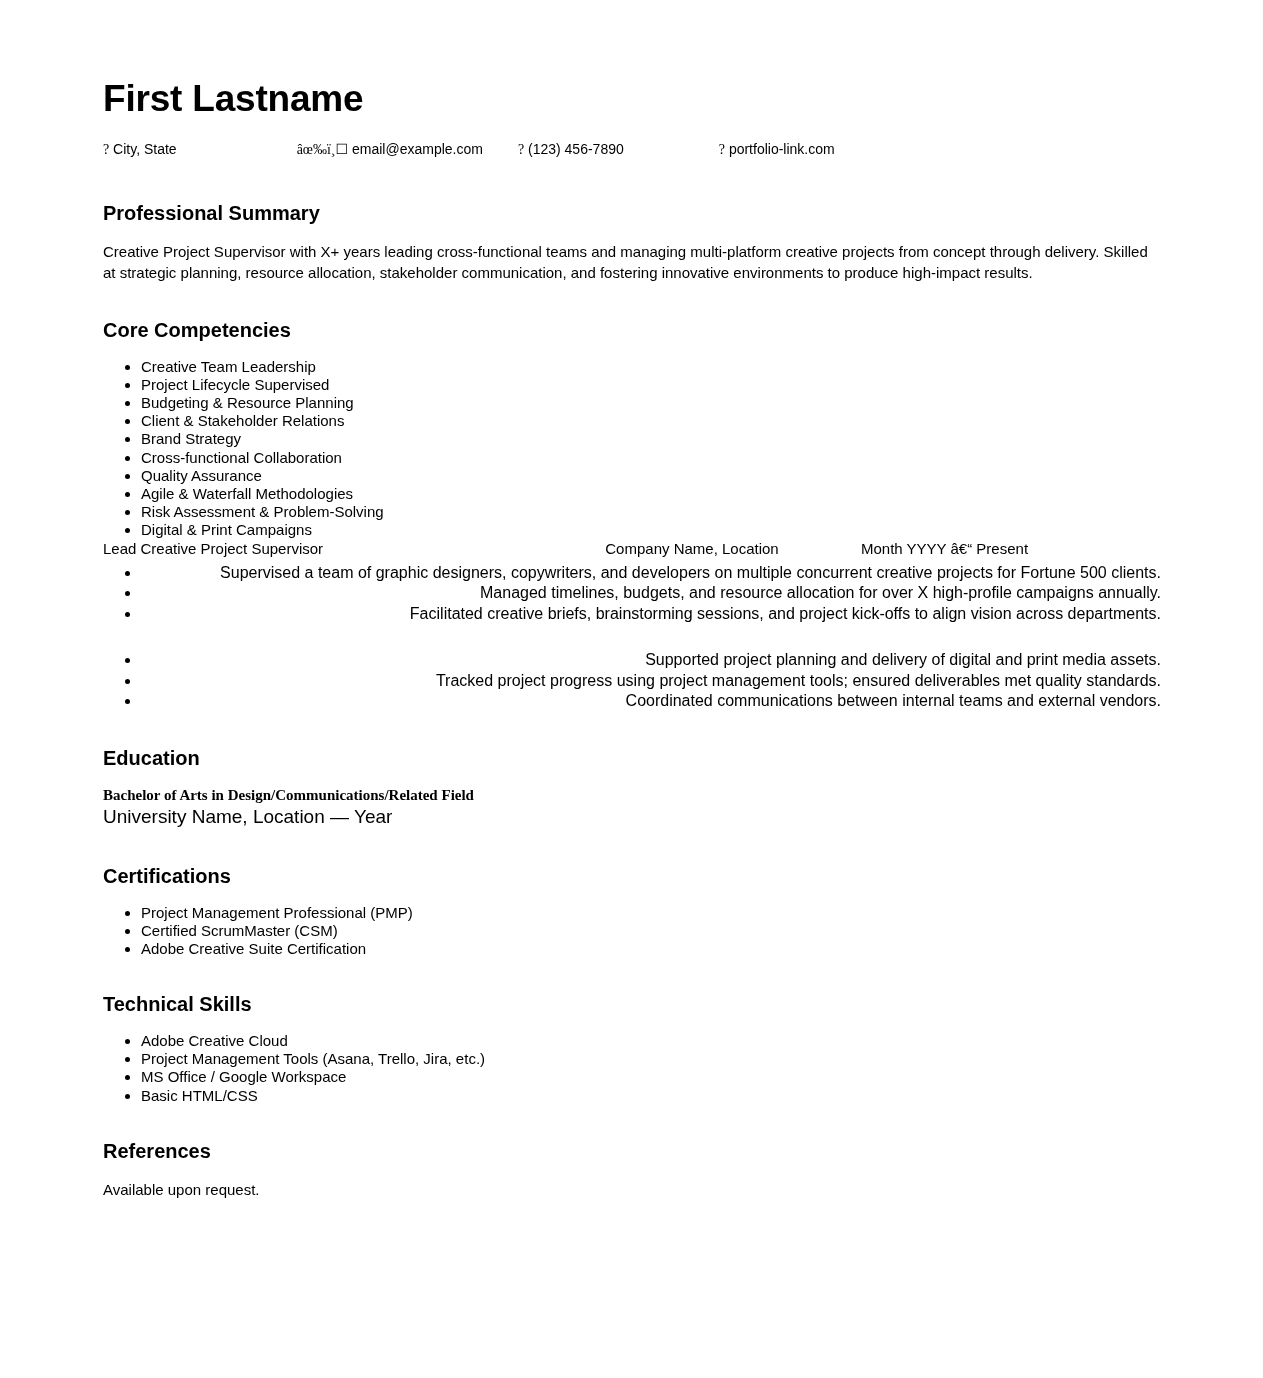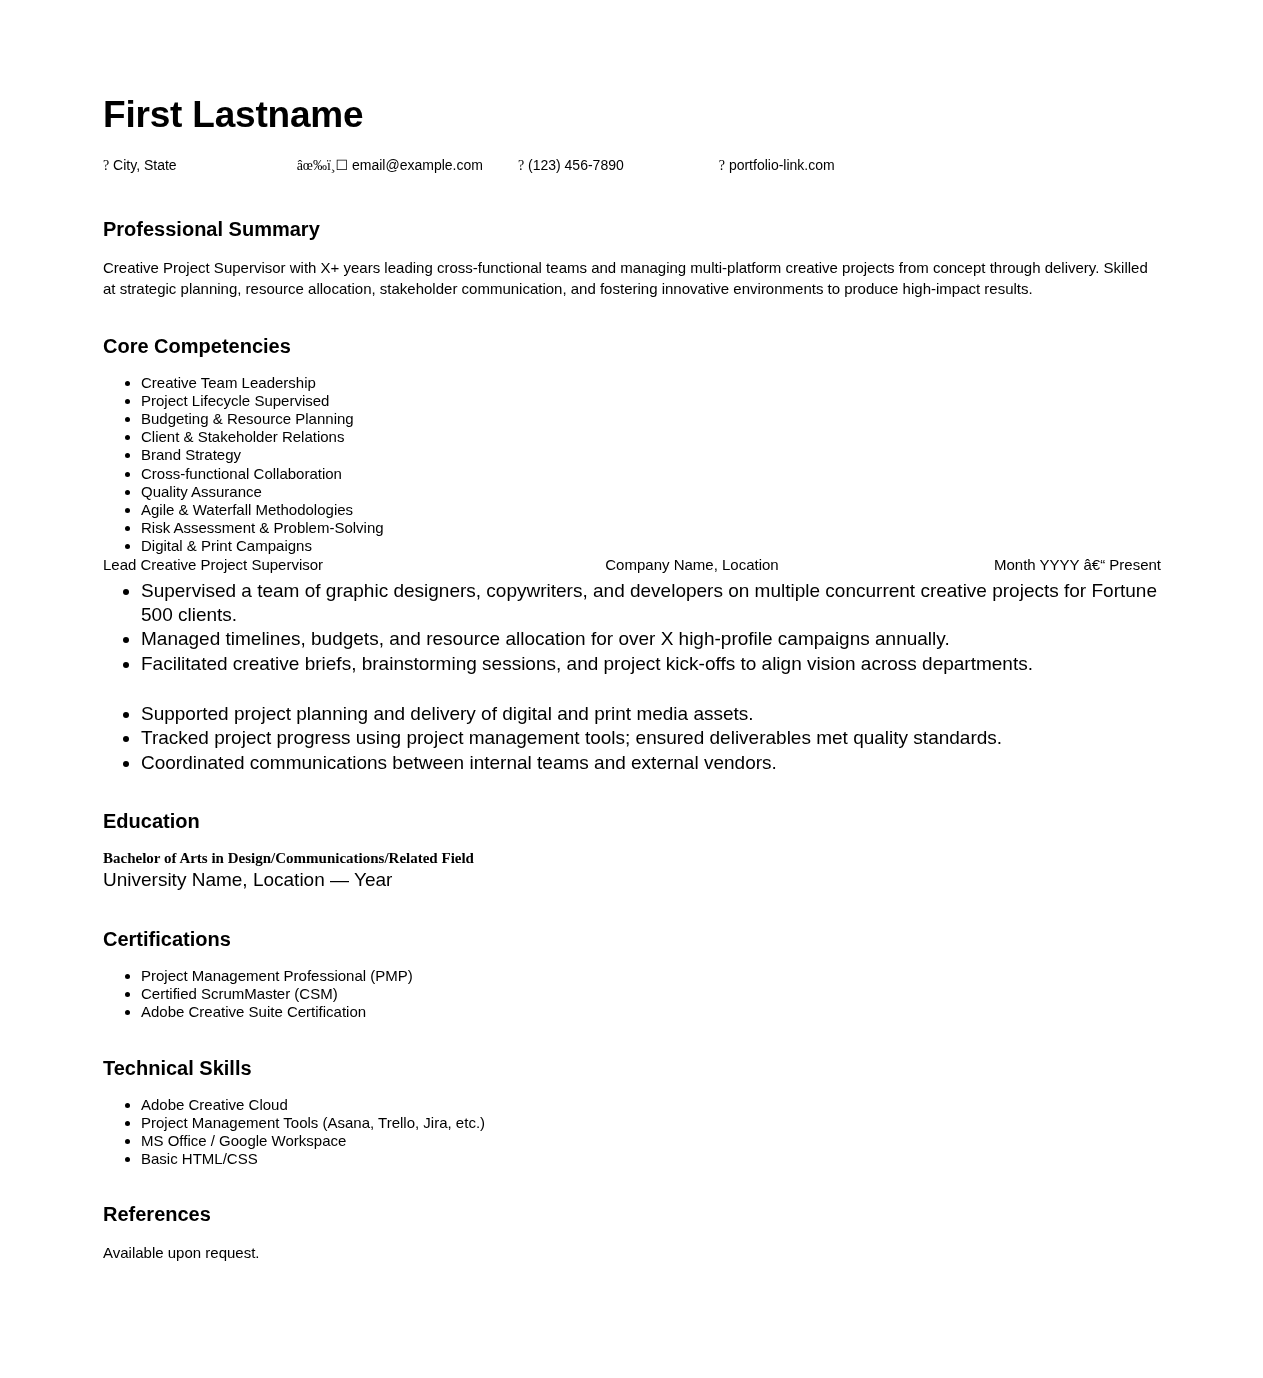--- a/index.html
+++ b/index.html
@@ -19,21 +19,20 @@
   .page {
     box-sizing: border-box;
     width: 1263px;
     min-height: 1378px;
     padding: 80px 100px 100px 103px;
     background: #ffffff;
   }
 
   .sheet {
     width: 1058px;
-    margin-top: 16px;
   }
 
   
   .name {
     font-size: 37px;
     font-weight: bold;
     line-height: 1.05;
     letter-spacing: -0.2px;
     margin: 0 0 22px 0;
   }
@@ -84,37 +83,38 @@
     margin: 0;
     padding: 0;
   }
 
   ul.job-bullets {
     margin: 4px 0 0 0;
     padding: 0 0 0 38px;
     list-style-type: disc;
   }
   ul.job-bullets li {
-    font-size: 19px;
+    font-size: 16px;
     line-height: 1.28;
+    text-align: right;
   }
 
   
   .job { margin: 0 0 26px 0; }
   .job:last-child { margin-bottom: 0; }
 
   .job-head {
     display: flex;
     align-items: baseline;
     font-size: 15px;
     line-height: 1.3;
   }
   .job-title    { flex: 0 0 420px; text-align: left; }
   .job-company  { flex: 1 1 auto;  text-align: center; }
-  .job-dates    { flex: 0 0 300px; text-align: right; }
+  .job-dates    { flex: 0 0 300px; text-align: left; }
 
   
   .edu-degree {
     font-size: 15px;
     font-weight: bold;
     line-height: 1.3;
     margin: 0;
     font-family: Liberation Serif, serif;
   }
   .edu-school {

